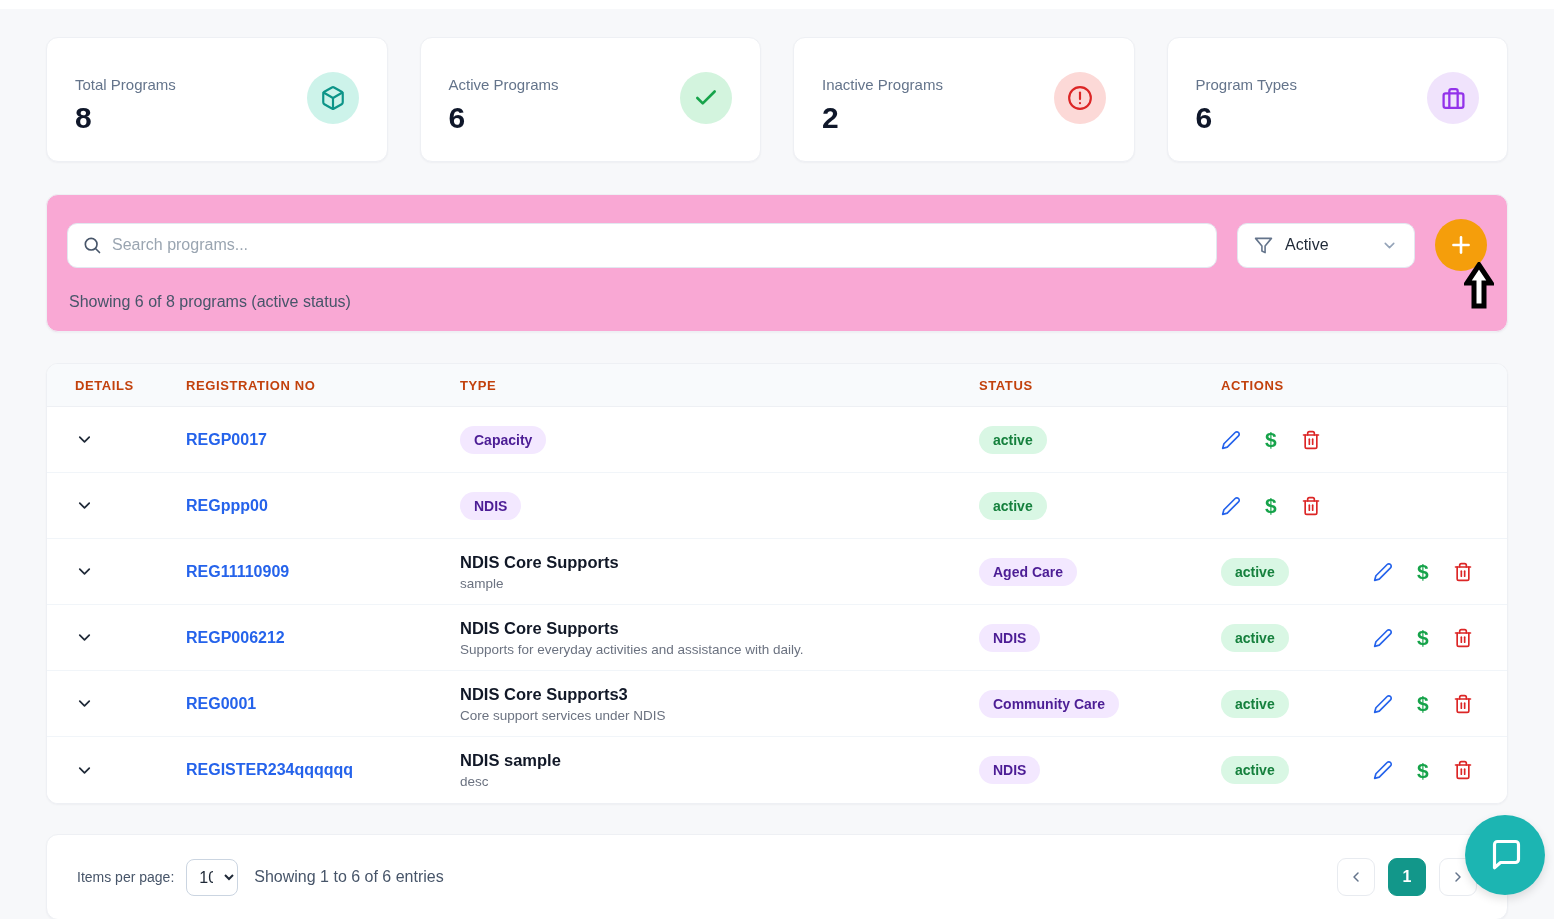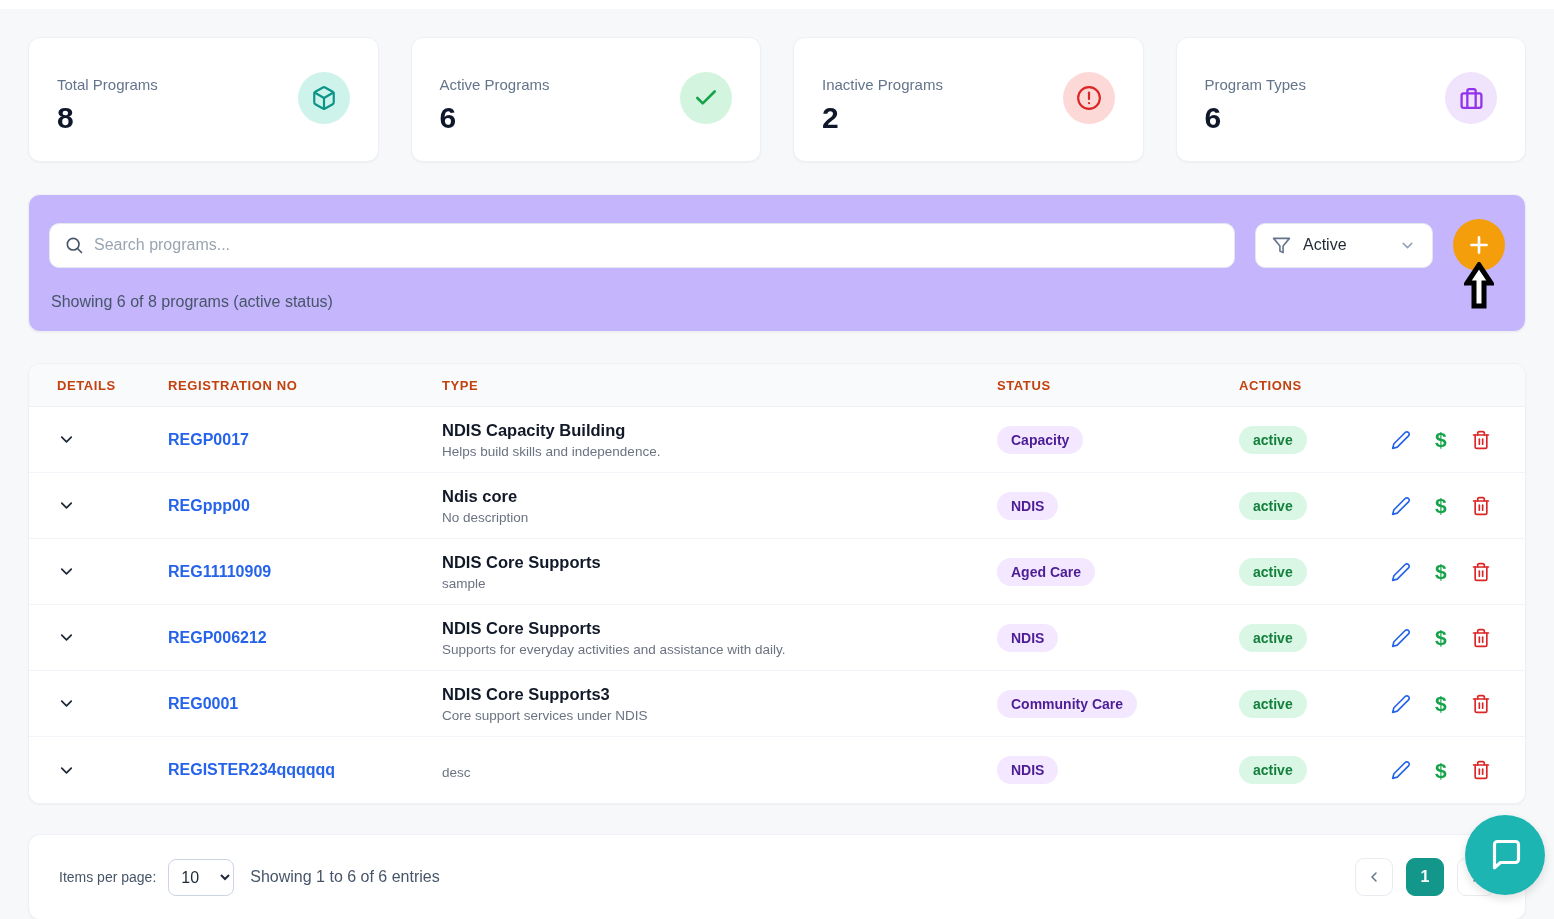--- a/index.html
+++ b/index.html
@@ -3,21 +3,21 @@
 <meta charset="utf-8">
 <style>
   * { margin:0; padding:0; box-sizing:border-box; }
   html,body { width:1554px; height:919px; }
   body {
     font-family:"Liberation Sans", sans-serif;
     background:#f7f8fa;
     color:#0f172a;
     overflow:hidden;
   }
-  .page { position:relative; width:1554px; height:919px; padding:0 28px; }
+  .page { position:relative; width:1554px; height:919px; padding:0 46px; }
   .top-strip { position:absolute; left:0; top:0; width:100%; height:9px; background:#ffffff; }
 
   
   .stats-row { display:flex; gap:32px; padding-top:37px; }
   .stat-card {
     flex:1; background:#ffffff; border:1px solid #eef0f4; border-radius:12px;
     height:125px; padding:26px 28px; display:flex; justify-content:space-between;
     box-shadow:0 1px 2px rgba(16,24,40,.04);
   }
   .stat-text .stat-label { font-size:15px; color:#64748b; margin-top:12px; }
@@ -26,21 +26,21 @@
     width:52px; height:52px; border-radius:50%;
     display:flex; align-items:center; justify-content:center; margin-top:8px;
   }
   .iw-teal   { background:#cdf3ea; }
   .iw-green  { background:#d3f4de; }
   .iw-red    { background:#fcd9d7; }
   .iw-purple { background:#f0e3fc; }
 
   
   .toolbar-card {
-    margin-top:32px; background:#c4b5fd; border:1px solid #eef0f4; border-radius:12px;
+    margin-top:32px; background:#f9a8d4; border:1px solid #eef0f4; border-radius:12px;
     padding:24px 20px 20px 20px; box-shadow:0 1px 2px rgba(16,24,40,.04);
   }
   .toolbar-row { display:flex; align-items:center; gap:20px; }
   .search-box {
     flex:1; height:45px; border:1px solid #e2e8f0; border-radius:10px;
     display:flex; align-items:center; padding:0 14px; gap:10px; background:#fff;
   }
   .search-box input {
     border:none; outline:none; flex:1; font-size:16px; color:#334155;
     font-family:"Liberation Sans", sans-serif; background:transparent;
@@ -94,21 +94,21 @@
   .dollar-glyph { font-size:21px; font-weight:700; color:#16a34a; line-height:1; }
 
   
   .footer-card {
     margin-top:30px; background:#ffffff; border:1px solid #eef0f4; border-radius:12px;
     height:86px; display:flex; align-items:center; padding:0 30px;
     box-shadow:0 1px 2px rgba(16,24,40,.04);
   }
   .ipp-label { font-size:14px; color:#475569; }
   .ipp-select {
-    margin-left:12px; width:66px; height:37px; border:1px solid #cbd5e1; border-radius:8px;
+    margin-left:12px; width:52px; height:37px; border:1px solid #cbd5e1; border-radius:8px;
     font-size:16px; color:#1f2937; font-family:"Liberation Sans", sans-serif;
     padding:0 8px; background:#fff; cursor:pointer;
   }
   .entries-summary { margin-left:16px; font-size:16px; color:#475569; }
   .pager { margin-left:auto; display:flex; align-items:center; gap:13px; }
   .page-btn {
     width:38px; height:38px; border-radius:9px; border:1px solid #e8ebf0; background:#fff;
     display:flex; align-items:center; justify-content:center; cursor:pointer; color:#64748b;
     font-size:16px;
   }
@@ -241,24 +241,20 @@
       <div class="details-cell">
         <button class="expand-btn">
           <svg width="19" height="19" viewBox="0 0 24 24" fill="none" stroke="#1f2937" stroke-width="2.2" stroke-linecap="round" stroke-linejoin="round">
             <polyline points="6 9 12 15 18 9"></polyline>
           </svg>
         </button>
       </div>
       <div>
         <a class="reg-link">REGP0017</a>
       </div>
-      <div class="name-cell">
-        <div class="prog-name">NDIS Capacity Building</div>
-        <div class="prog-desc">Helps build skills and independence.</div>
-      </div>
       <div>
         <span class="badge badge-type">Capacity</span>
       </div>
       <div>
         <span class="badge badge-status">active</span>
       </div>
       <div class="actions-cell">
         <button class="icon-btn">
           <span style="display:flex;">
             <svg width="20" height="20" viewBox="0 0 24 24" fill="none" stroke="#2563eb" stroke-width="2" stroke-linecap="round" stroke-linejoin="round">
@@ -286,24 +282,20 @@
       <div class="details-cell">
         <button class="expand-btn">
           <svg width="19" height="19" viewBox="0 0 24 24" fill="none" stroke="#1f2937" stroke-width="2.2" stroke-linecap="round" stroke-linejoin="round">
             <polyline points="6 9 12 15 18 9"></polyline>
           </svg>
         </button>
       </div>
       <div>
         <a class="reg-link">REGppp00</a>
       </div>
-      <div class="name-cell">
-        <div class="prog-name">Ndis core</div>
-        <div class="prog-desc">No description</div>
-      </div>
       <div>
         <span class="badge badge-type">NDIS</span>
       </div>
       <div>
         <span class="badge badge-status">active</span>
       </div>
       <div class="actions-cell">
         <button class="icon-btn">
           <span style="display:flex;">
             <svg width="20" height="20" viewBox="0 0 24 24" fill="none" stroke="#2563eb" stroke-width="2" stroke-linecap="round" stroke-linejoin="round">
@@ -467,20 +459,21 @@
         <button class="expand-btn">
           <svg width="19" height="19" viewBox="0 0 24 24" fill="none" stroke="#1f2937" stroke-width="2.2" stroke-linecap="round" stroke-linejoin="round">
             <polyline points="6 9 12 15 18 9"></polyline>
           </svg>
         </button>
       </div>
       <div>
         <a class="reg-link">REGISTER234qqqqqq</a>
       </div>
       <div class="name-cell">
+        <div class="prog-name">NDIS sample</div>
         <div class="prog-desc">desc</div>
       </div>
       <div>
         <span class="badge badge-type">NDIS</span>
       </div>
       <div>
         <span class="badge badge-status">active</span>
       </div>
       <div class="actions-cell">
         <button class="icon-btn">

